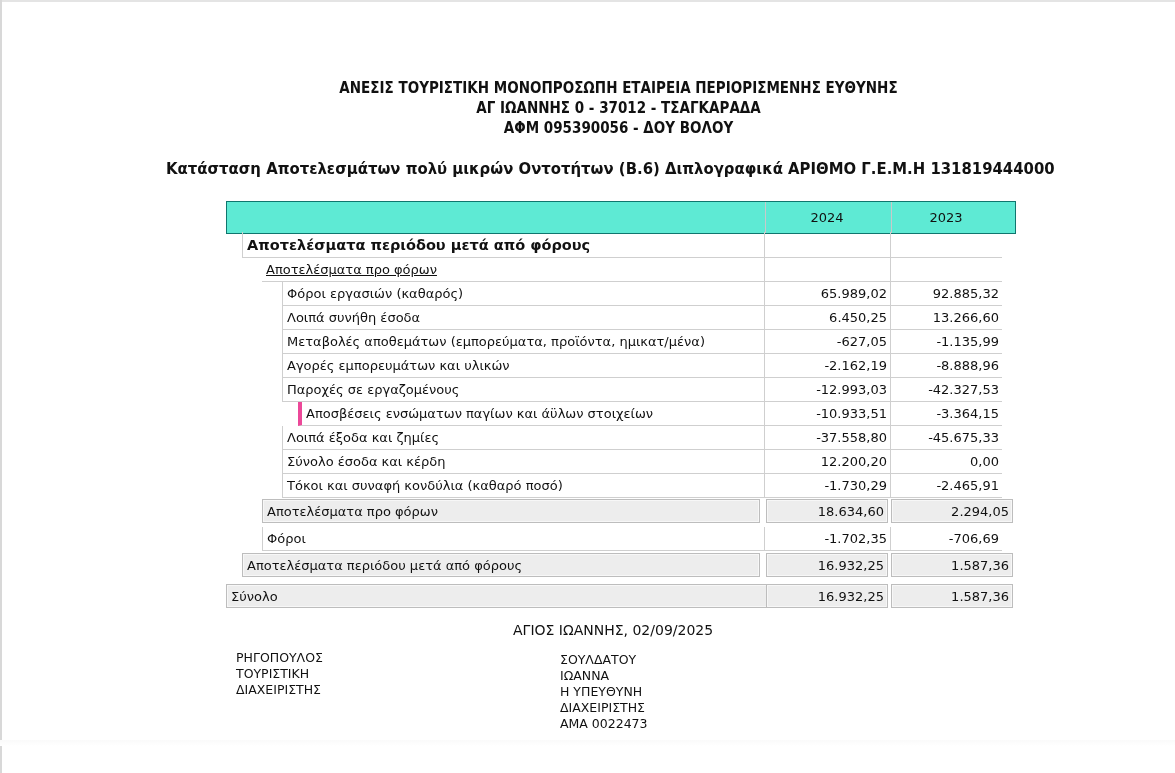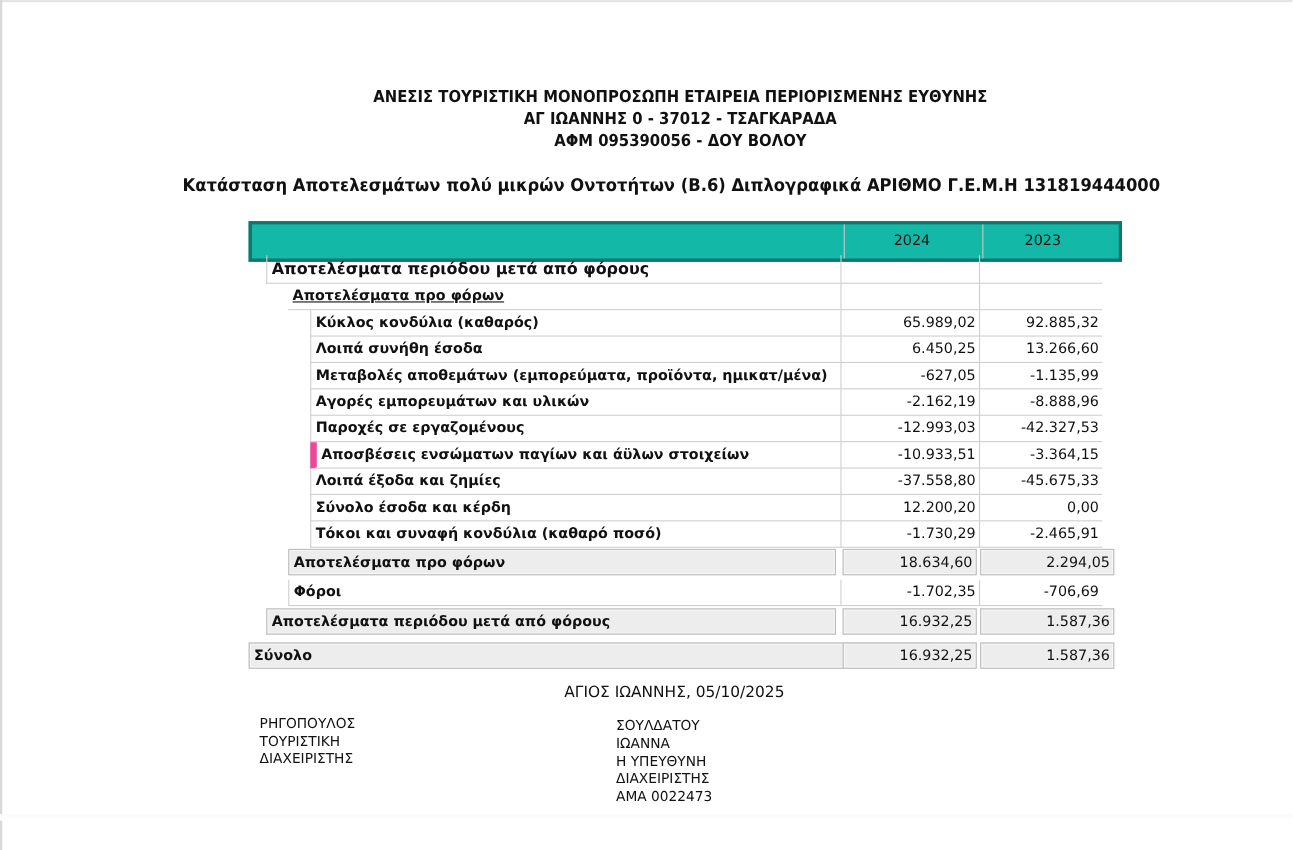--- a/index.html
+++ b/index.html
@@ -9,26 +9,26 @@
   .page-top { position:absolute; left:0; top:0; width:1175px; height:2px; background:#e4e4e4; }
   .header { position:absolute; left:0; top:78px; width:1237px; text-align:center; }
   .header .line { font-weight:bold; font-size:15px; line-height:20px; letter-spacing:0; transform:scaleX(0.9); transform-origin:center; }
   .title { position:absolute; left:166px; top:159px; font-weight:bold; font-size:16px; white-space:nowrap;
            transform:scaleX(0.93); transform-origin:left; }
 
   .tbl { position:absolute; left:226px; top:201px; width:788px; }
   .row { position:absolute; left:0; height:24px; width:788px; }
   .cell { position:absolute; top:0; height:100%; box-sizing:border-box; font-size:13px; line-height:24px;
           white-space:nowrap; overflow:hidden; }
-  .lbl { padding-left:4px;font-weight:bold; }
+  .lbl { padding-left:4px; }
   .num { text-align:right; padding-right:3px; }
   .c1 { left:538px; width:126px; }
   .c2 { left:664px; width:112px; }
 
-  .hdr { top:0; height:31px; background:#14b8a6; border:3px solid #0f766e; }
+  .hdr { top:0; height:31px; background:#5eead4; border:1px solid #0f766e; }
   .hdr .num { text-align:center; line-height:31px; font-size:13px; }
   .hdr .c1 { border-left:1px solid #c9c9c9; }
   .hdr .c2 { border-left:1px solid #c9c9c9; }
 
   .plain .cell { border-bottom:1px solid #cfcfcf; }
   .plain .c1, .plain .c2 { border-left:1px solid #cfcfcf; }
 
   .boxed .cell { background:#ededed; border:1px solid #bdbdbd; box-shadow:inset 0 0 0 1px #f7f7f7; }
   .boxed .c1 { left:540px; width:122px; top:2px; height:24px; }
   .boxed .c2 { left:665px; width:122px; top:2px; height:24px; }
@@ -75,21 +75,21 @@
     <div class="cell c2"></div>
   </div>
 
   <div class="row plain" style="top:57px;">
     <div class="cell lbl lvl2 under">Αποτελέσματα προ φόρων</div>
     <div class="cell c1"></div>
     <div class="cell c2"></div>
   </div>
 
   <div class="row plain" style="top:81px;">
-    <div class="cell lbl lvl3" style="border-left:1px solid #cfcfcf;">Κύκλος κονδύλια (καθαρός)</div>
+    <div class="cell lbl lvl3" style="border-left:1px solid #cfcfcf;">Φόροι εργασιών (καθαρός)</div>
     <div class="cell num c1">65.989,02</div>
     <div class="cell num c2">92.885,32</div>
   </div>
   <div class="row plain" style="top:105px;">
     <div class="cell lbl lvl3" style="border-left:1px solid #cfcfcf;">Λοιπά συνήθη έσοδα</div>
     <div class="cell num c1">6.450,25</div>
     <div class="cell num c2">13.266,60</div>
   </div>
   <div class="row plain" style="top:129px;">
     <div class="cell lbl lvl3" style="border-left:1px solid #cfcfcf;">Μεταβολές αποθεμάτων (εμπορεύματα, προϊόντα, ημικατ/μένα)</div>
@@ -100,21 +100,21 @@
     <div class="cell lbl lvl3" style="border-left:1px solid #cfcfcf;">Αγορές εμπορευμάτων και υλικών</div>
     <div class="cell num c1">-2.162,19</div>
     <div class="cell num c2">-8.888,96</div>
   </div>
   <div class="row plain" style="top:177px;">
     <div class="cell lbl lvl3" style="border-left:1px solid #cfcfcf;">Παροχές σε εργαζομένους</div>
     <div class="cell num c1">-12.993,03</div>
     <div class="cell num c2">-42.327,53</div>
   </div>
   <div class="row plain" style="top:201px;">
-    <div class="cell lbl lvl3" style="border-left:6px solid #ec4899;">Αποσβέσεις ενσώματων παγίων και άϋλων στοιχείων</div>
+    <div class="cell lbl lvl3" style="border-left:4px solid #ec4899;margin-left:16px;">Αποσβέσεις ενσώματων παγίων και άϋλων στοιχείων</div>
     <div class="cell num c1">-10.933,51</div>
     <div class="cell num c2">-3.364,15</div>
   </div>
   <div class="row plain" style="top:225px;">
     <div class="cell lbl lvl3" style="border-left:1px solid #cfcfcf;">Λοιπά έξοδα και ζημίες</div>
     <div class="cell num c1">-37.558,80</div>
     <div class="cell num c2">-45.675,33</div>
   </div>
   <div class="row plain" style="top:249px;">
     <div class="cell lbl lvl3" style="border-left:1px solid #cfcfcf;">Σύνολο έσοδα και κέρδη</div>
@@ -145,21 +145,21 @@
     <div class="cell num c2">1.587,36</div>
   </div>
 
   <div class="row boxed" style="top:381px;height:30px;">
     <div class="cell lbl lvl0" style="width:622px;">Σύνολο</div>
     <div class="cell num c1">16.932,25</div>
     <div class="cell num c2">1.587,36</div>
   </div>
 </div>
 
-<div class="place">ΑΓΙΟΣ ΙΩΑΝΝΗΣ, 05/10/2025</div>
+<div class="place">ΑΓΙΟΣ ΙΩΑΝΝΗΣ, 02/09/2025</div>
 
 <div class="sig sig1">
   <div>ΡΗΓΟΠΟΥΛΟΣ</div>
   <div>ΤΟΥΡΙΣΤΙΚΗ</div>
   <div>ΔΙΑΧΕΙΡΙΣΤΗΣ</div>
 </div>
 
 <div class="sig sig2">
   <div>ΣΟΥΛΔΑΤΟΥ</div>
   <div>ΙΩΑΝΝΑ</div>

